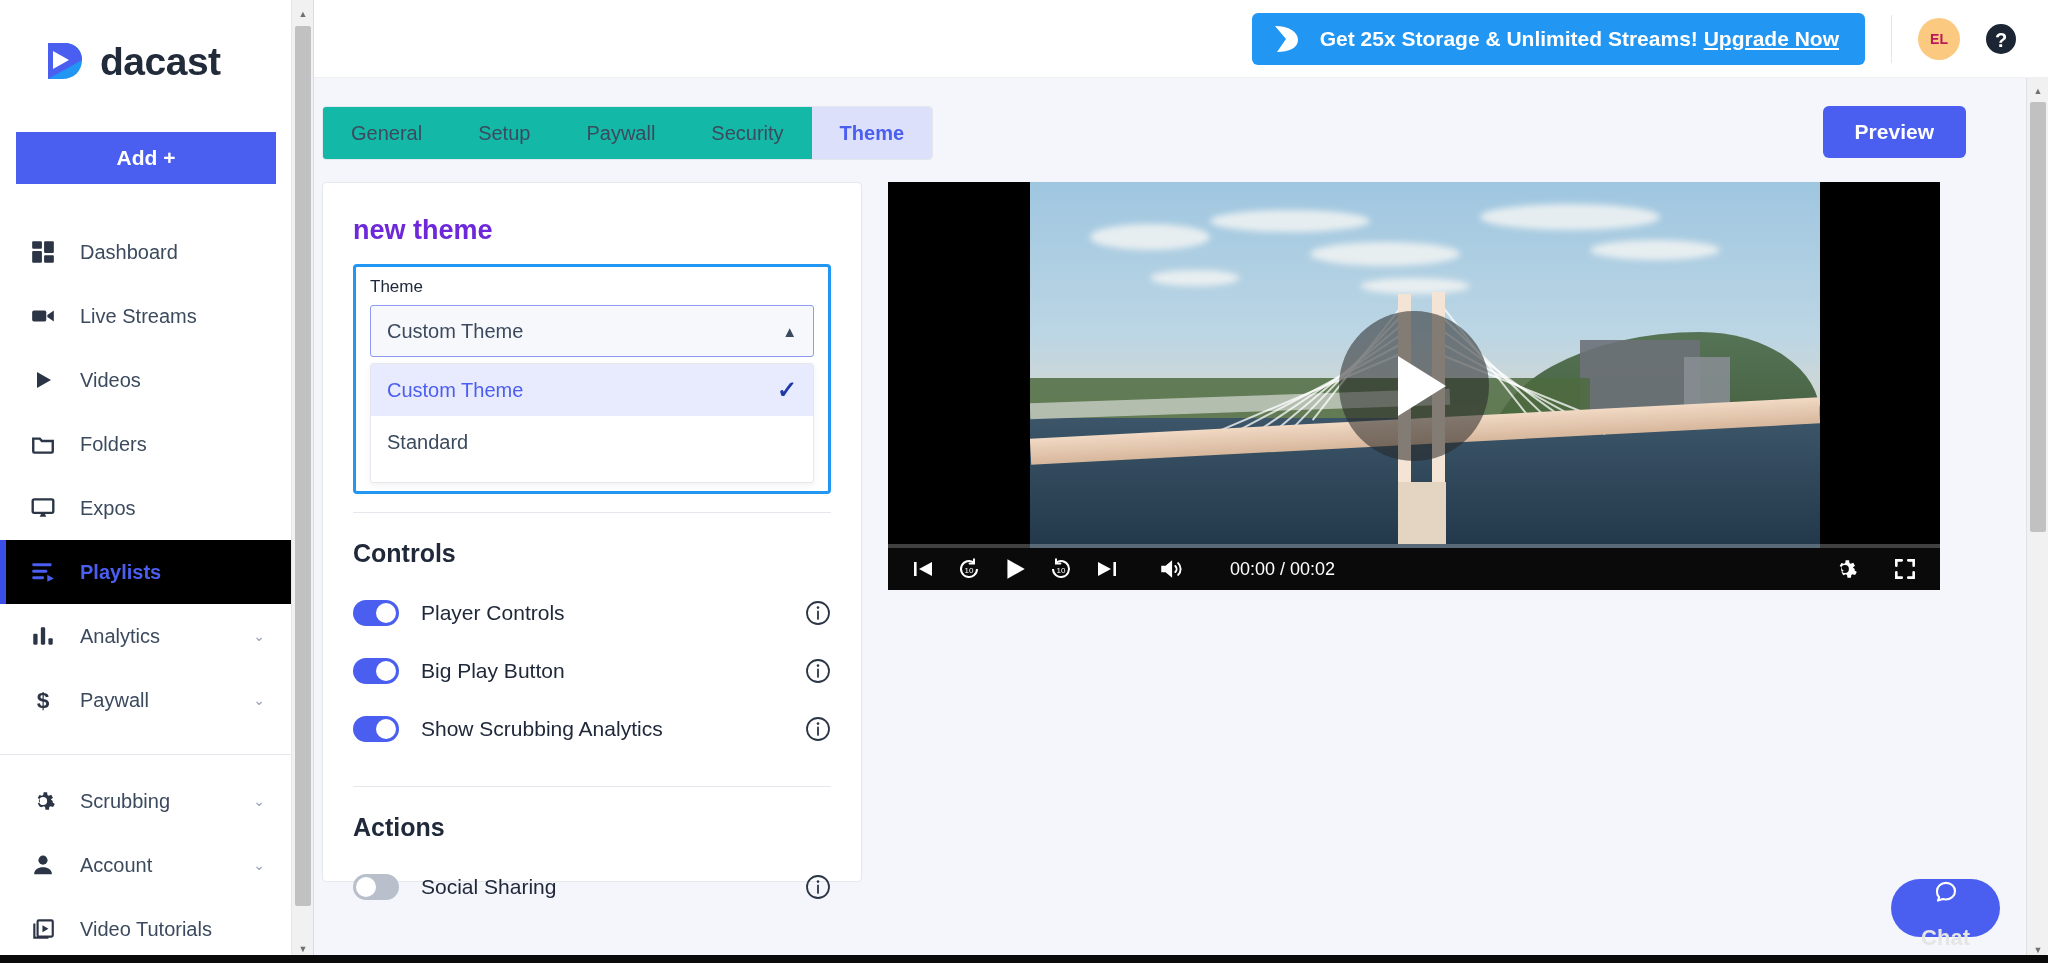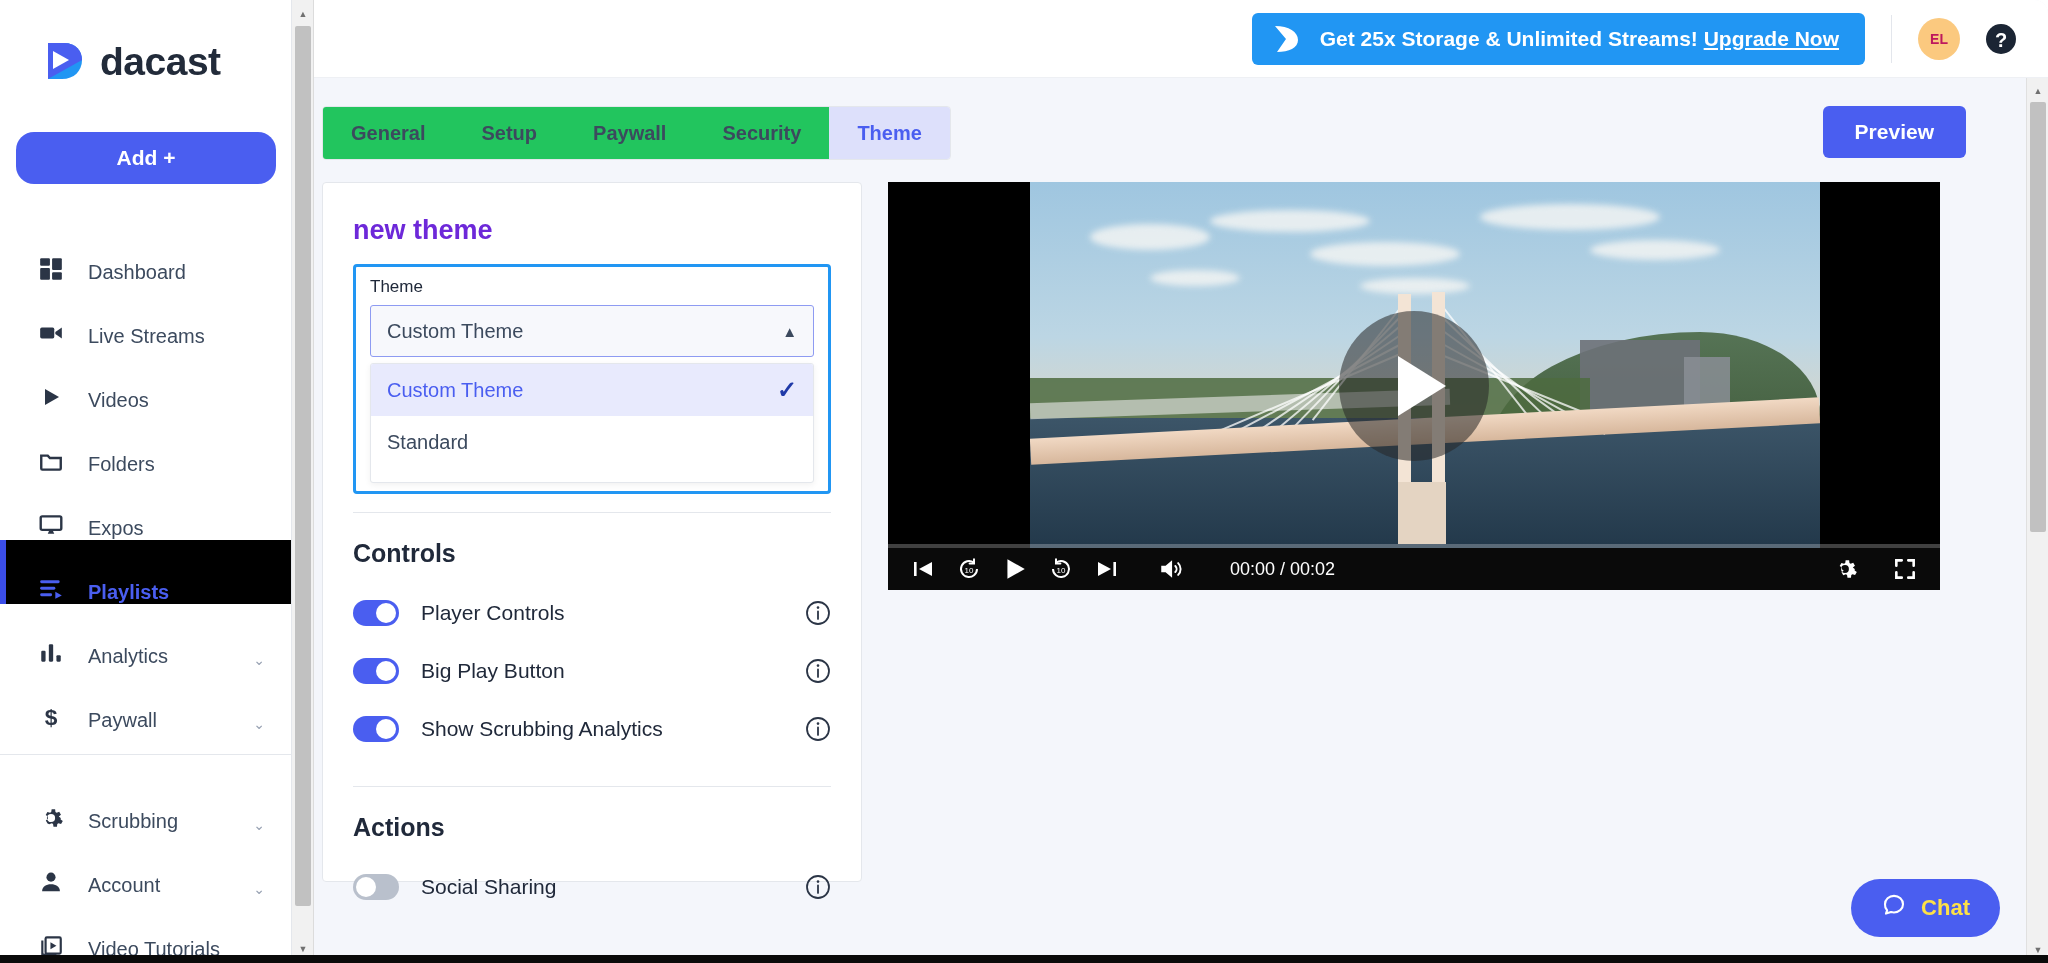--- a/index.html
+++ b/index.html
@@ -15,30 +15,30 @@
     width: 292px; height: 963px; background: #ffffff;
     border-right: 1px solid #e4e7ec;
     display: flex; flex-direction: column; flex: 0 0 292px;
     position: relative; z-index: 4;
   }
   .logo-wrap { padding: 38px 0 0 42px; height: 128px; }
   .logo { display: flex; align-items: flex-end; gap: 12px; }
   .logo-mark { width: 46px; height: 46px; flex: 0 0 46px; }
   .logo-text { font-size: 39px; font-weight: 700; color: #222b3a; letter-spacing: -0.5px; }
   .add-btn {
-    margin: 4px 42px 0 16px; height: 52px; border-radius: 18px;
+    margin: 4px 42px 0 16px; height: 52px; border-radius: 0;
     background: #4a5ef0; color: #fff; font-size: 21px; font-weight: 700;
     display: flex; align-items: center; justify-content: center;
     border: none; cursor: pointer; width: 260px;
     font-family: "Liberation Sans", sans-serif;
   }
   .nav { margin-top: 36px; display: flex; flex-direction: column; }
   .nav-item {
-    height: 64px; display: flex; align-items: flex-end; gap: 22px;
-    padding-left: 36px; color: #3c4a5e; font-size: 20px; cursor: pointer;
+    height: 64px; display: flex; align-items: center; gap: 22px;
+    padding-left: 28px; color: #3c4a5e; font-size: 20px; cursor: pointer;
     position: relative; background: transparent;
   }
   .nav-item .ico { width: 30px; height: 30px; flex: 0 0 30px; display: flex; align-items: center; justify-content: center; }
   .nav-item.active { background: #000000; color: #4a5ef0; font-weight: 600; }
   .nav-item.active::before {
     content: ""; position: absolute; left: 0; top: 0; bottom: 0; width: 6px; background: #3b4ee8;
   }
   .nav-item .chev { margin-left: auto; margin-right: 26px; color: #98a2b3; font-size: 14px; }
   .nav-sep { height: 1px; background: #e4e7ec; margin: 22px 0 14px 0; }
 
@@ -82,21 +82,21 @@
 
   
   .content { position: absolute; top: 78px; left: 0; right: 22px; bottom: 0; overflow: hidden; }
   .tabs-row { display: flex; align-items: flex-start; padding: 28px 0 0 30px; }
   .tabs {
     display: flex; background: #ffffff; border: 1px solid #e4e7ec; border-radius: 4px; overflow: hidden;
     height: 54px;
   }
   .tab {
     padding: 0 28px; height: 52px; display: flex; align-items: center;
-    font-size: 20px; color: #3c4a5e; cursor: pointer; background: #22c55e; font-weight: bold;
+    font-size: 20px; color: #3c4a5e; cursor: pointer; background: #14b8a6;
   }
   .tab.active { background: #dde0fb; color: #4a5ef0; font-weight: 600; }
   .preview-btn {
     margin-left: auto; margin-right: 60px; background: #4a5ef0; color: #fff;
     border: none; border-radius: 6px; height: 52px; padding: 0 32px;
     font-size: 21px; font-weight: 700; cursor: pointer;
     font-family: "Liberation Sans", sans-serif;
   }
 
   .panes { display: flex; padding: 22px 0 0 30px; gap: 26px; }
@@ -186,22 +186,22 @@
     background: #0a0a0a; display: flex; align-items: center; padding: 0 22px; gap: 20px;
   }
   .ctrlbar .cbtn { width: 26px; height: 26px; cursor: pointer; display: flex; align-items: center; justify-content: center; }
   .ctrlbar .time { color: #fff; font-size: 18px; margin-left: 26px; white-space: nowrap; }
   .ctrlbar .spacer { flex: 1; }
   .progress { position: absolute; left: 0; bottom: 42px; width: 100%; height: 4px; background: rgba(255,255,255,0.25); }
 
   
   .chat {
     position: absolute; right: 48px; bottom: 26px; height: 58px; border-radius: 29px;
-    background: #4a5ef0; color: #fde047; display: flex; align-items: center; gap: 14px;
-    padding: 0 30px; font-size: 22px; font-weight: 600; cursor: pointer; z-index: 9;
+    background: #4a5ef0; color: #e5e5e5; display: flex; align-items: center; gap: 14px;
+    padding: 0 30px; font-size: 22px; font-weight: 600; cursor: pointer; z-index: 9; flex-direction: column;
   }
 
   
   .main-scroll {
     position: absolute; right: 0; top: 78px; width: 22px; bottom: 0;
     background: #f1f1f1; border-left: 1px solid #e0e0e0; z-index: 7;
   }
   .main-scroll .thumb { position: absolute; left: 3px; top: 24px; width: 16px; height: 430px; background: #c1c1c1; border-radius: 2px; }
   .main-scroll .arrow { position: absolute; left: 0; width: 22px; height: 22px; display:flex; align-items:center; justify-content:center; font-size: 9px; color: #707070; }
   .main-scroll .arrow.up { top: 2px; }

